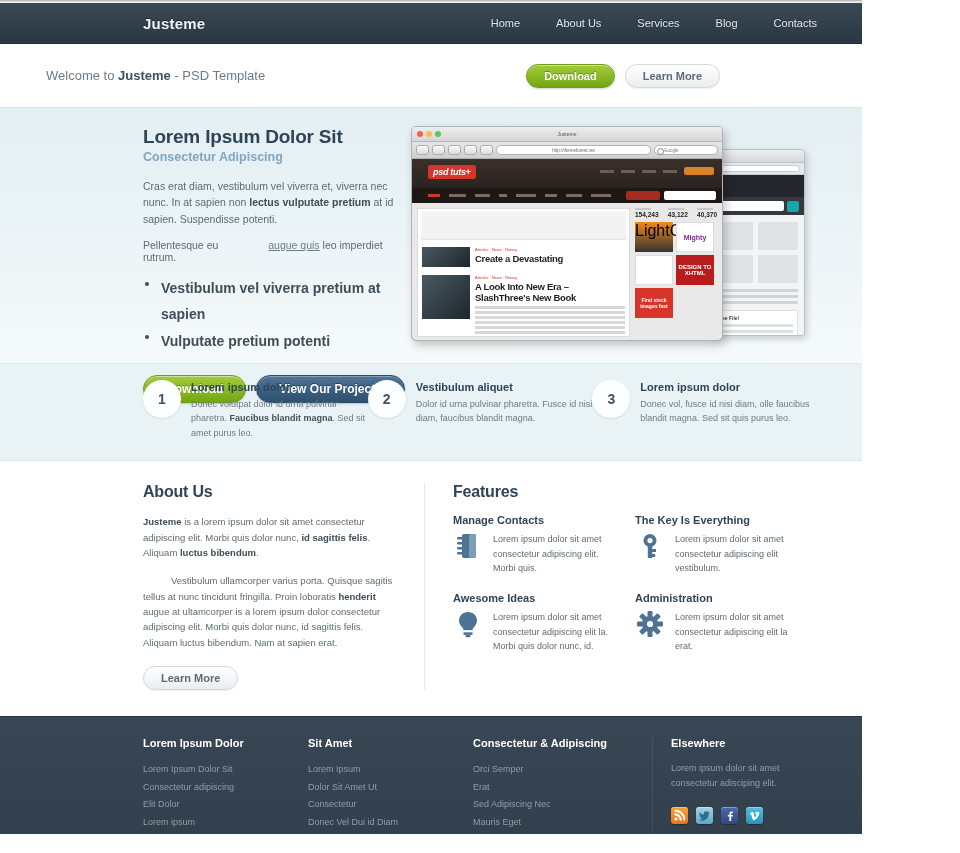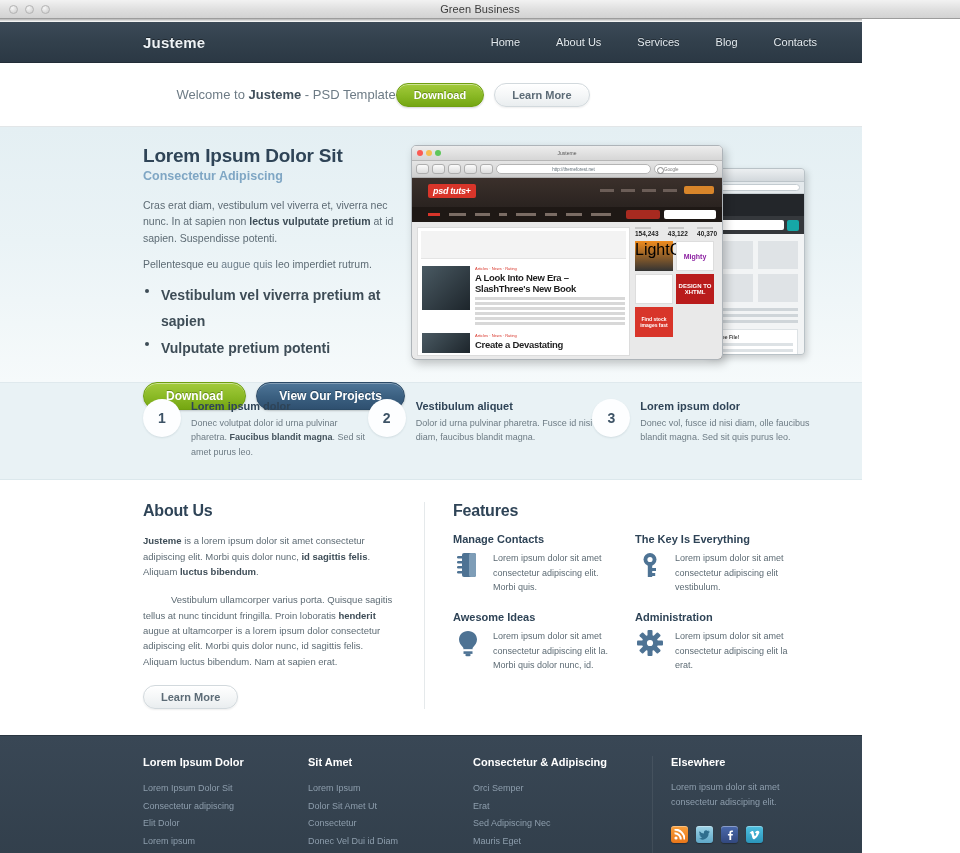--- a/index.html
+++ b/index.html
@@ -49,21 +49,21 @@
     text-shadow: 0 -1px 0 rgba(0,0,0,.4); cursor:pointer; white-space:nowrap;
   }
   .nav-link:last-child { padding-right:0; }
 
   
   .welcome {
     height: 64px; background:#ffffff;
     border-bottom:1px solid #e2e6e8;
     display:flex; align-items:center;
   }
-  .welcome .wrap { display:flex; align-items:center; justify-content:center;margin-left:46px; }
+  .welcome .wrap { display:flex; align-items:center; justify-content:space-between;margin-left:46px; }
   .welcome-text { font-size:13px; color:#6d7b85; }
   .welcome-text b { color:#41505c; font-weight:bold; }
   .welcome-btns { display:flex; gap:10px; align-items:center; }
 
   
   .btn {
     display:inline-flex; align-items:center; justify-content:center;
     border-radius: 16px; font-size:11px; font-weight:bold; cursor:pointer;
     border:1px solid transparent; white-space:nowrap;
   }
@@ -93,21 +93,21 @@
     background: linear-gradient(to bottom, #e4eff3 0%, #eaf3f6 45%, #f6fafb 100%);
     height: 256px; position:relative; border-bottom:1px solid #dfe9ed;
   }
   .hero .wrap { padding-top:18px; display:flex; }
   .hero-left { width: 262px; }
   .hero-h1 { font-size:19px; color:#2f4457; font-weight:bold; letter-spacing:-.2px; }
   .hero-h2 { font-size:12.5px; color:#7fa6c4; font-weight:bold; margin-top:2px; }
   .hero-p { font-size:10.5px; color:#5d6b74; line-height:1.55; margin-top:14px; }
   .hero-p b { color:#3e4d57; }
   .hero-p2 { font-size:10.5px; color:#5d6b74; margin-top:12px; }
-  .hero-p2 a { color:#6b7c88; cursor:pointer; }
+  .hero-p2 a { color:#6b7c88; text-decoration:underline; cursor:pointer;margin-left:47px; }
   .hero-list { list-style:none; margin-top:12px; }
   .hero-list li {
     font-size:14px; color:#3e4d57; font-weight:bold; line-height:1.9;
     padding-left:18px; position:relative;
   }
   .hero-list li:before {
     content:""; position:absolute; left:2px; top:7px;
     width:4px; height:4px; border-radius:50%; background:#3e4d57;
   }
   .hero-btns { display:flex; gap:10px; margin-top:20px; }
@@ -248,28 +248,20 @@
   .soc-rss { background: linear-gradient(to bottom,#f9a03c,#e8761a); }
   .soc-tw  { background: linear-gradient(to bottom,#9fd4e8,#5fa8c8); }
   .soc-fb  { background: linear-gradient(to bottom,#4a69ad,#32487e); }
   .soc-vm  { background: linear-gradient(to bottom,#4fc0e0,#2a95bb); }
 </style>
 </head>
 <body>
 
 <div class="os-window">
 
-  <div class="titlebar">
-    <div class="win-dots">
-      <span class="win-dot"></span>
-      <span class="win-dot"></span>
-      <span class="win-dot"></span>
-    </div>
-    <div class="win-title">Green Business</div>
-  </div>
 
   <div class="window-body">
     <div class="page-shadow-top"></div>
 
     <div class="site">
 
       <div class="navbar">
         <div class="wrap">
           <div class="logo">Justeme</div>
           <div class="nav-links">
@@ -381,39 +373,39 @@
                     <i></i>
                     <i></i>
                     <i></i>
                   <span class="ps-subscribe"></span>
                   <span class="ps-searchbox"></span>
                 </div>
                 <div class="ps-body">
                   <div class="ps-main">
                     <div class="ps-hero-box"></div>
                     <div class="ps-article">
+                      <div class="ps-thumb" style="height:20px"></div>
+                      <div style="flex:1">
+                        <div class="ps-art-meta">Articles · News · Rating</div>
+                        <div class="ps-art-title">Create a Devastating</div>
+                      </div>
+                    </div>
+                    <div class="ps-article">
                       <div class="ps-thumb"></div>
                       <div style="flex:1">
                         <div class="ps-art-meta">Articles · News · Rating</div>
                         <div class="ps-art-title">A Look Into New Era – SlashThree's New Book</div>
                         <div class="ps-art-lines">
                             <i></i>
                             <i></i>
                             <i></i>
                             <i></i>
                             <i></i>
                             <i></i>
                           </div>
-                      </div>
-                    </div>
-                    <div class="ps-article">
-                      <div class="ps-thumb" style="height:20px"></div>
-                      <div style="flex:1">
-                        <div class="ps-art-meta">Articles · News · Rating</div>
-                        <div class="ps-art-title">Create a Devastating</div>
                       </div>
                     </div>
                   </div>
                   <div class="ps-side">
                     <div class="ps-stats">
                       <div class="ps-stat">
                           <i></i>
                           <b>154,243</b>
                         </div>
                       <div class="ps-stat">

